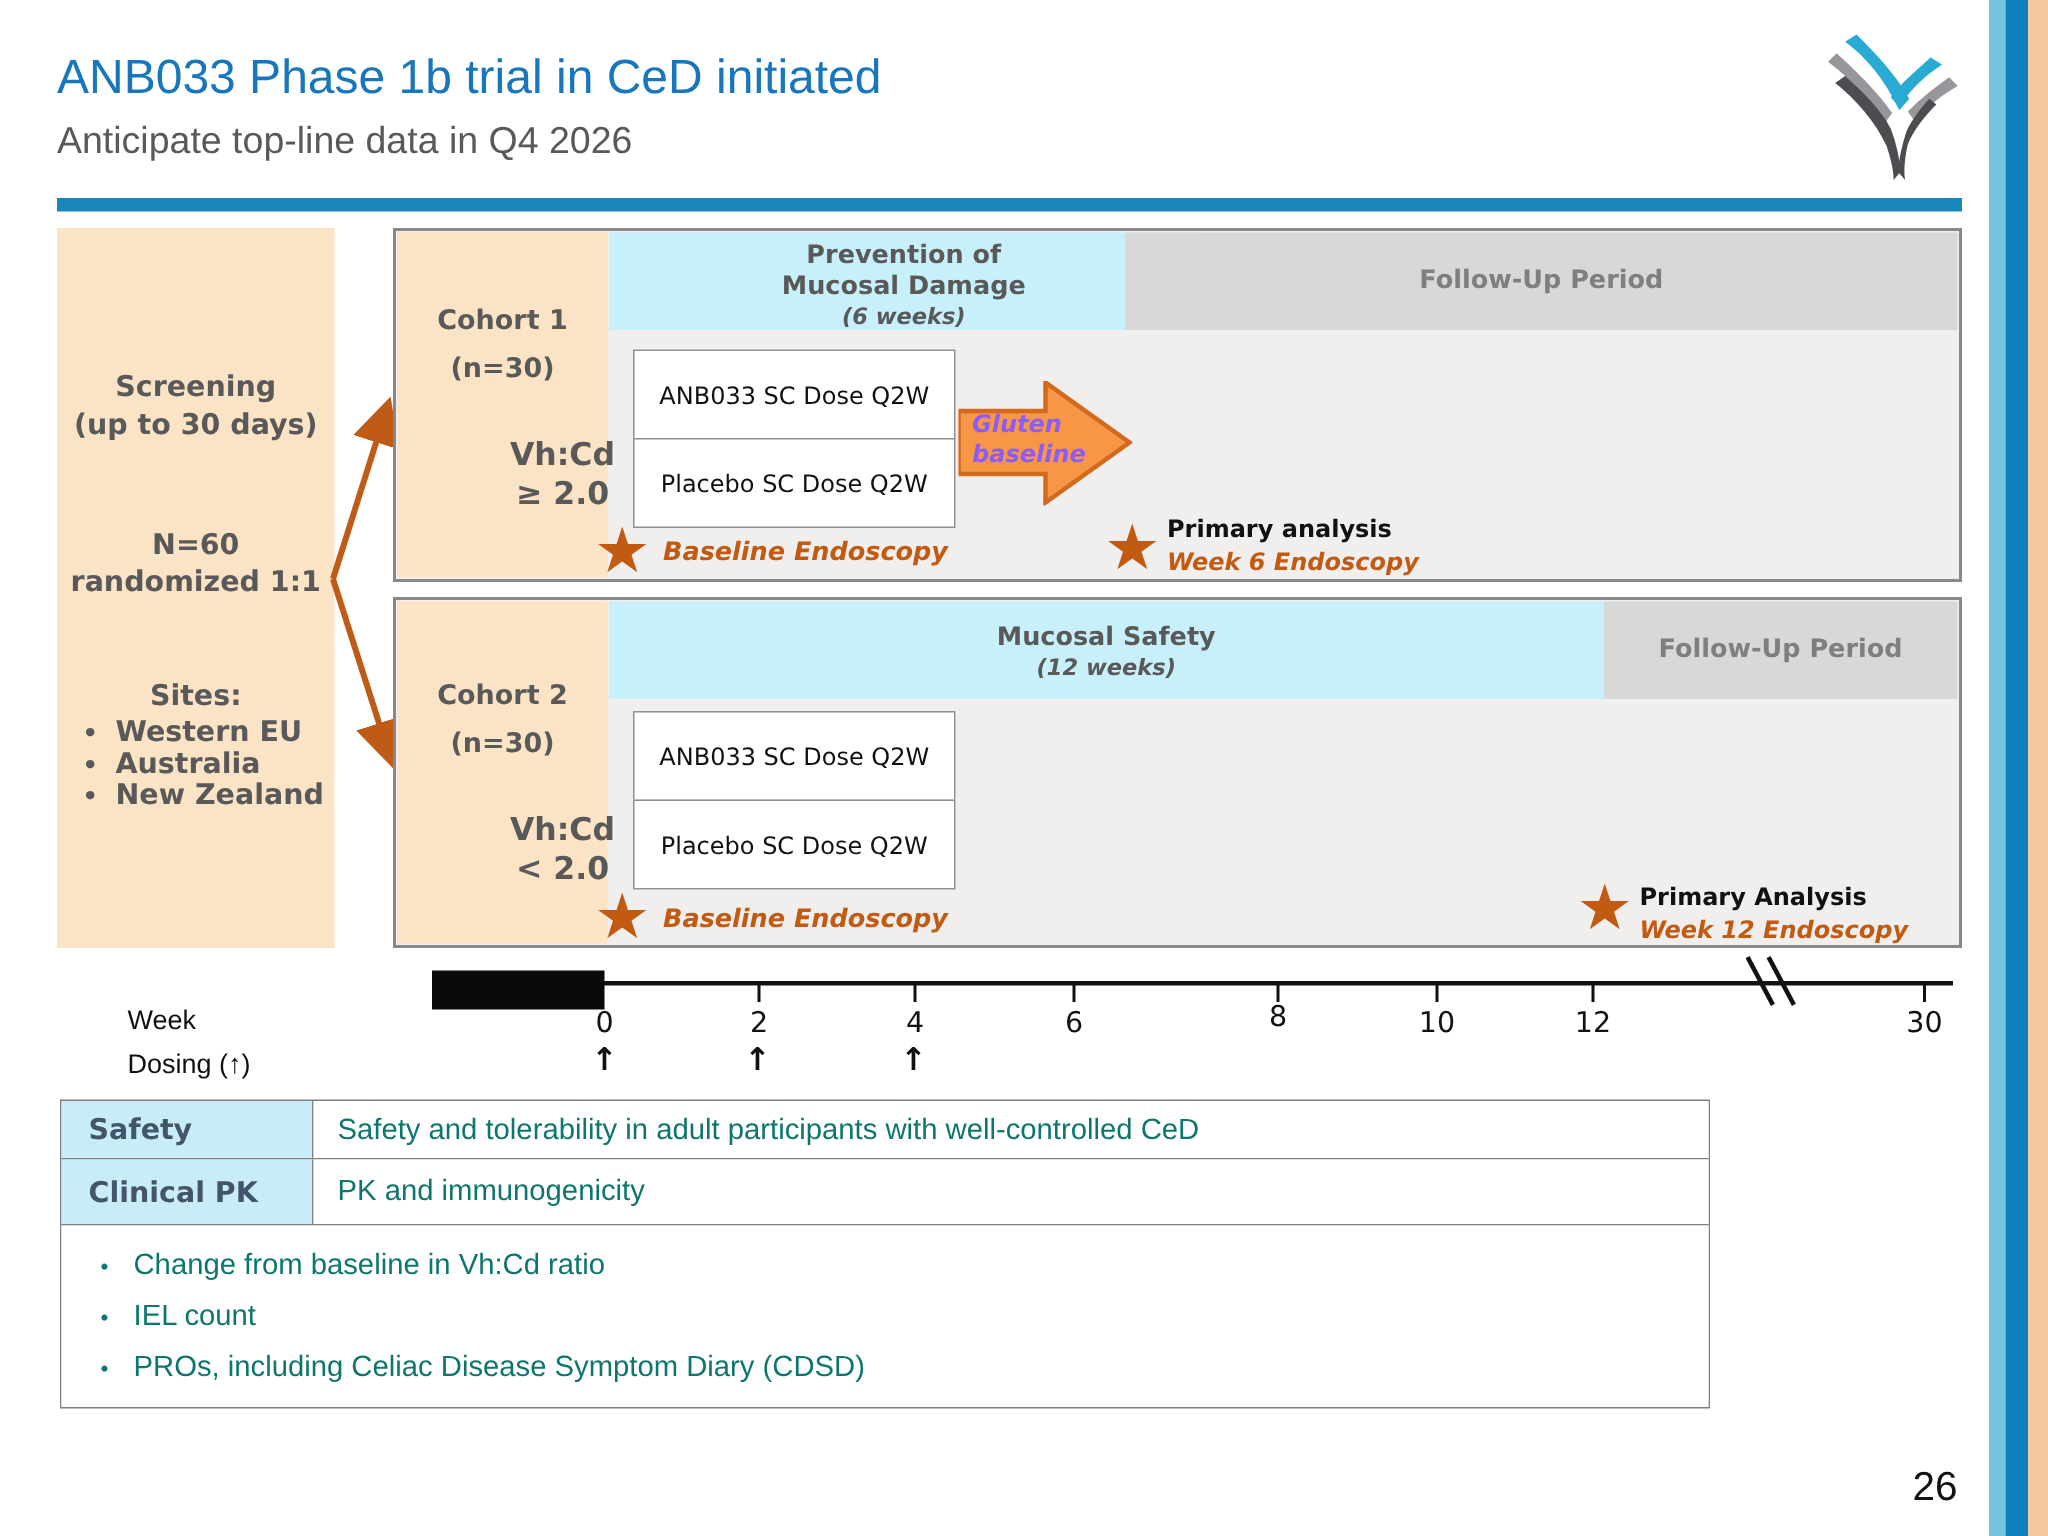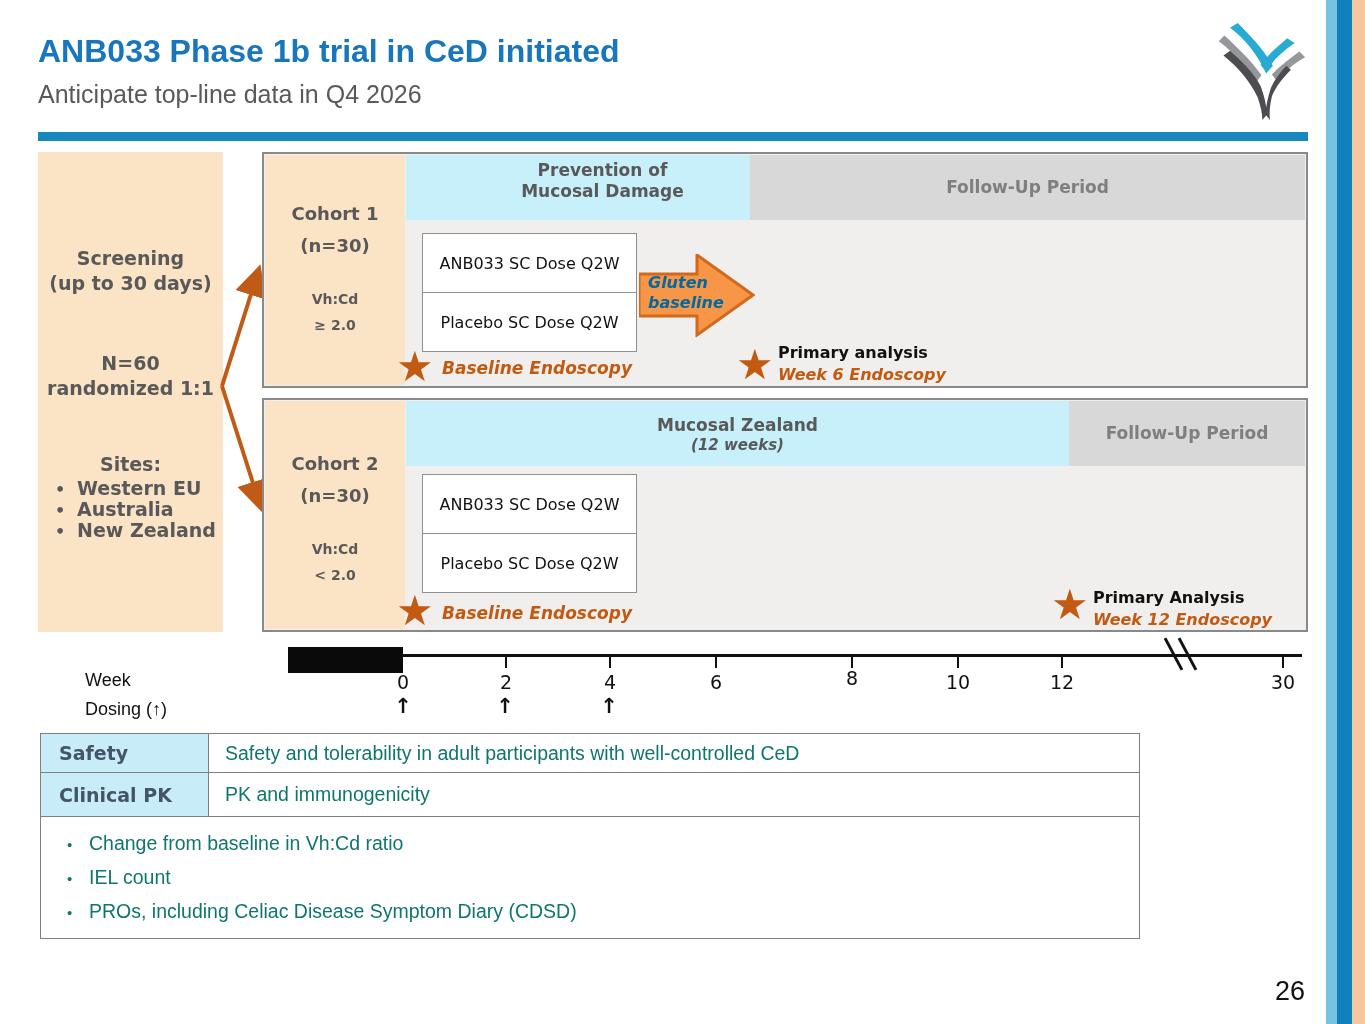--- a/index.html
+++ b/index.html
@@ -1,21 +1,21 @@
 <!DOCTYPE html>
 <html><head>
 <meta charset="utf-8">
 <style>
   html,body{margin:0;padding:0;background:#fff;}
   .slide{position:relative;width:1365px;height:1024px;background:#ffffff;overflow:hidden;
          font-family:"DejaVu Sans","Liberation Sans",sans-serif;}
   .a{position:absolute;}
 
   
-  .title{left:38px;top:33px;font-family:"Liberation Sans",sans-serif;font-size:32px;font-weight:700;color:#1876BC;white-space:nowrap;}
+  .title{left:38px;top:33px;font-family:"Liberation Sans",sans-serif;font-size:32px;font-weight:400;color:#1876BC;white-space:nowrap;}
   .subtitle{left:38px;top:80px;font-family:"Liberation Sans",sans-serif;font-size:25px;color:#595959;white-space:nowrap;}
   .divider{left:38px;top:132px;width:1270px;height:9px;background:#1787BE;}
   .logo{left:1213px;top:22px;width:95px;height:100px;}
 
   
   .stripe1{left:1326px;top:0;width:11px;height:1024px;background:#76C4E2;}
   .stripe2{left:1337px;top:0;width:15px;height:1024px;background:#1181BE;}
   .stripe3{left:1352px;top:0;width:13px;height:1024px;background:#F4C79E;}
 
   
@@ -27,36 +27,36 @@
 
   
   .panel{background:#F0EFEE;border:2px solid #898989;}
   .panel1{left:262px;top:152px;width:1042px;height:232px;}
   .panel2{left:262px;top:398px;width:1042px;height:230px;}
   .cbox{left:1px;top:1px;width:140px;height:calc(100% - 2px);background:#FBE3C6;color:#595959;
         text-align:center;font-weight:700;}
   .cbox div{position:absolute;left:0;width:100%;}
   .cname{font-size:18px;}
   .cn{font-size:18px;}
-  .ccrit{font-size:14px;}
+  .ccrit{font-size:21px;padding-left:40px;}
   .phasehdr{background:#C7F0FA;color:#595959;text-align:center;font-weight:700;font-size:17px;line-height:21px;}
   .p1hdr{left:142px;top:1px;width:393px;height:65px;padding-top:5px;box-sizing:border-box;}
   .p2hdr{left:142px;top:1px;width:663px;height:65px;padding-top:14px;box-sizing:border-box;}
   .dur{font-size:15px;font-style:italic;line-height:18px;}
   .fuhdr{background:#D8D8D8;color:#7F7F7F;font-weight:700;font-size:17px;text-align:center;}
   .fu1{left:486px;top:1px;width:555px;height:65px;line-height:65px;}
   .fu2{left:805px;top:1px;width:236px;height:65px;line-height:65px;}
   .dose{left:158px;width:215px;height:60px;background:#ffffff;border:1px solid #909090;font-size:16px;
         color:#111;display:flex;align-items:center;justify-content:center;box-sizing:border-box;}
   .d1a{top:79px;} .d1b{top:138px;} .d2a{top:74px;} .d2b{top:133px;}
   .star{color:#C25A12;font-size:42px;line-height:1;}
   .blabel{color:#C25A12;font-weight:700;font-style:italic;font-size:17px;white-space:nowrap;}
   .plabel{color:#111;font-weight:700;font-size:16px;white-space:nowrap;}
   .psub{color:#C25A12;font-weight:700;font-style:italic;font-size:16px;white-space:nowrap;}
-  .gtext{font-size:16px;font-weight:700;font-style:italic;color:#0369a1;line-height:20px;}
+  .gtext{font-size:16px;font-weight:700;font-style:italic;color:#8b5cf6;line-height:20px;}
 
   
   .axisline{left:288px;top:654px;width:1014px;height:3px;background:#111;}
   .axisbar{left:288px;top:647px;width:115px;height:26px;background:#0a0a0a;}
   .tickmark{top:655px;width:2px;height:13px;background:#111;}
   .ticklabel{top:671px;width:40px;text-align:center;font-size:19px;color:#111;}
   .brk{top:636px;width:3px;height:36px;background:#111;transform:rotate(-28deg);}
   .axlbl{left:85px;font-size:18px;color:#111;font-family:"Liberation Sans",sans-serif;white-space:nowrap;}
   .dosearrow{top:694px;width:30px;text-align:center;font-size:21px;font-weight:700;color:#111;}
 
@@ -120,20 +120,21 @@
   <div class="a panel panel1">
     <div class="a cbox">
       <div class="cname" style="top:48px">Cohort 1</div>
       <div class="cn" style="top:80px">(n=30)</div>
       <div class="ccrit" style="top:136px">Vh:Cd</div>
       <div class="ccrit" style="top:162px">≥ 2.0</div>
     </div>
     <div class="a phasehdr p1hdr">
       <div>Prevention of</div>
       <div>Mucosal Damage</div>
+      <div class="dur">(6 weeks)</div>
     </div>
     <div class="a fuhdr fu1">Follow-Up Period</div>
     <div class="a dose d1a">ANB033 SC Dose Q2W</div>
     <div class="a dose d1b">Placebo SC Dose Q2W</div>
 
     <svg class="a" style="left:375px;top:100px" width="116" height="83">
       <polygon points="0,20 58,20 58,1 114,41 58,81 58,62 0,62" fill="#F79646" stroke="#D2691E" stroke-width="3"></polygon>
     </svg>
     <div class="a gtext" style="left:384px;top:119px">
       <div>Gluten</div>
@@ -148,21 +149,21 @@
   </div>
 
   <div class="a panel panel2">
     <div class="a cbox">
       <div class="cname" style="top:52px">Cohort 2</div>
       <div class="cn" style="top:84px">(n=30)</div>
       <div class="ccrit" style="top:140px">Vh:Cd</div>
       <div class="ccrit" style="top:166px">&lt; 2.0</div>
     </div>
     <div class="a phasehdr p2hdr">
-      <div>Mucosal Zealand</div>
+      <div>Mucosal Safety</div>
       <div class="dur">(12 weeks)</div>
     </div>
     <div class="a fuhdr fu2">Follow-Up Period</div>
     <div class="a dose d2a">ANB033 SC Dose Q2W</div>
     <div class="a dose d2b">Placebo SC Dose Q2W</div>
 
     <div class="a star" style="left:132px;top:190px">★</div>
     <div class="a blabel" style="left:178px;top:203px">Baseline Endoscopy</div>
     <div class="a star" style="left:787px;top:184px">★</div>
     <div class="a plabel" style="left:829px;top:188px">Primary Analysis</div>

